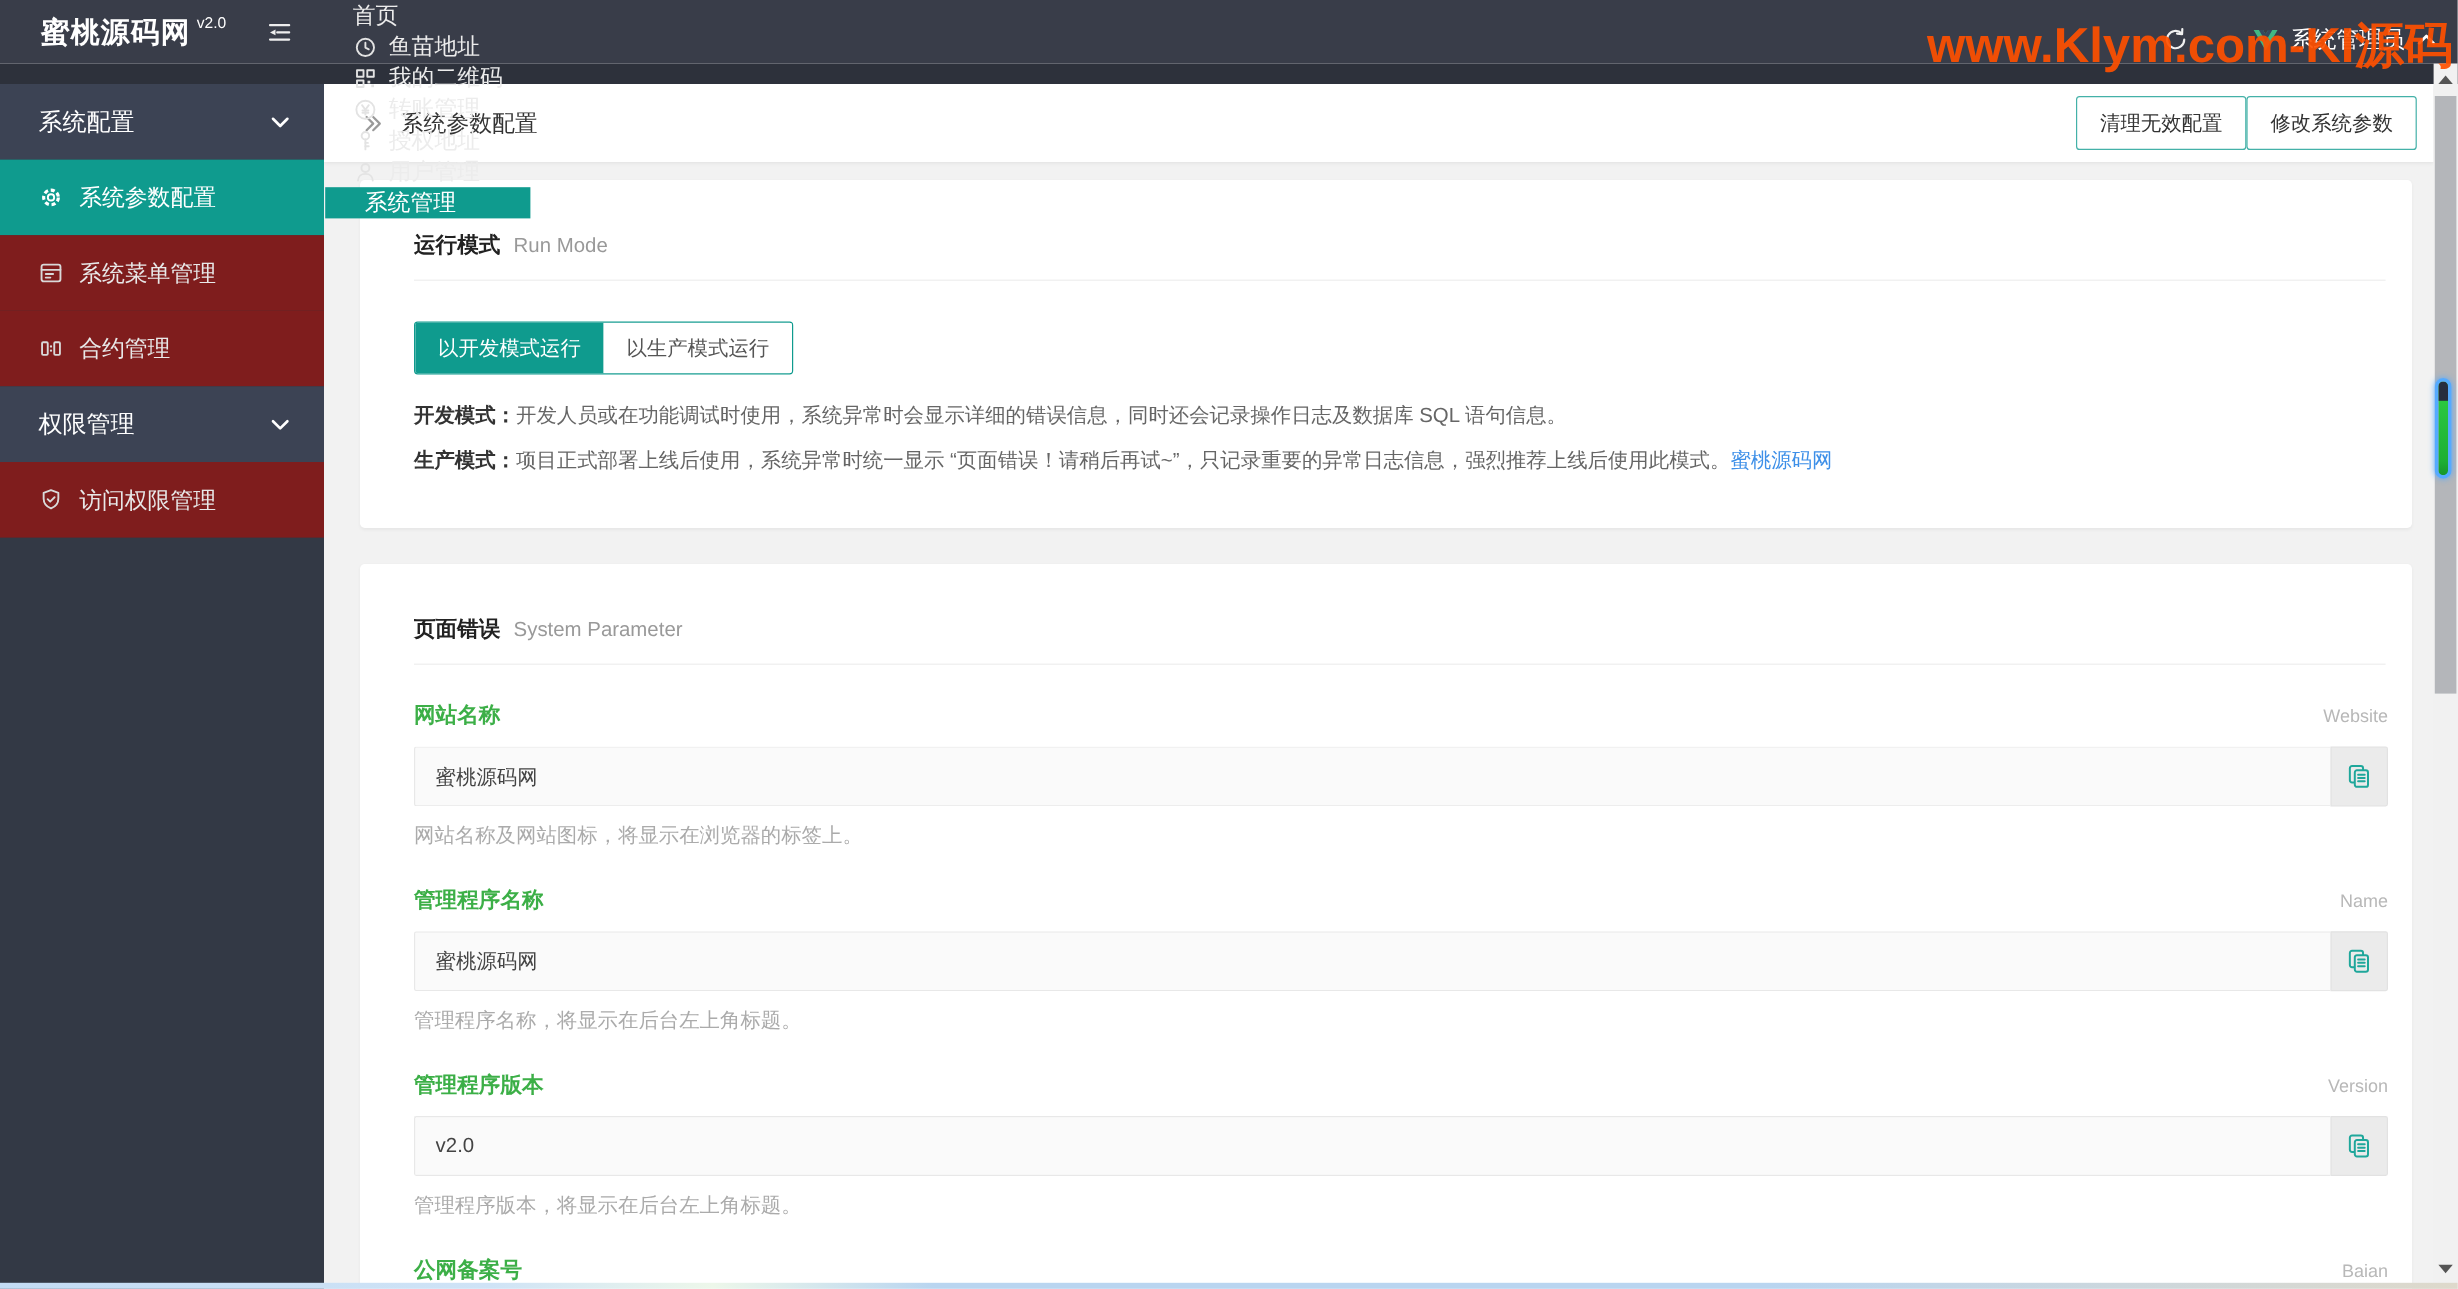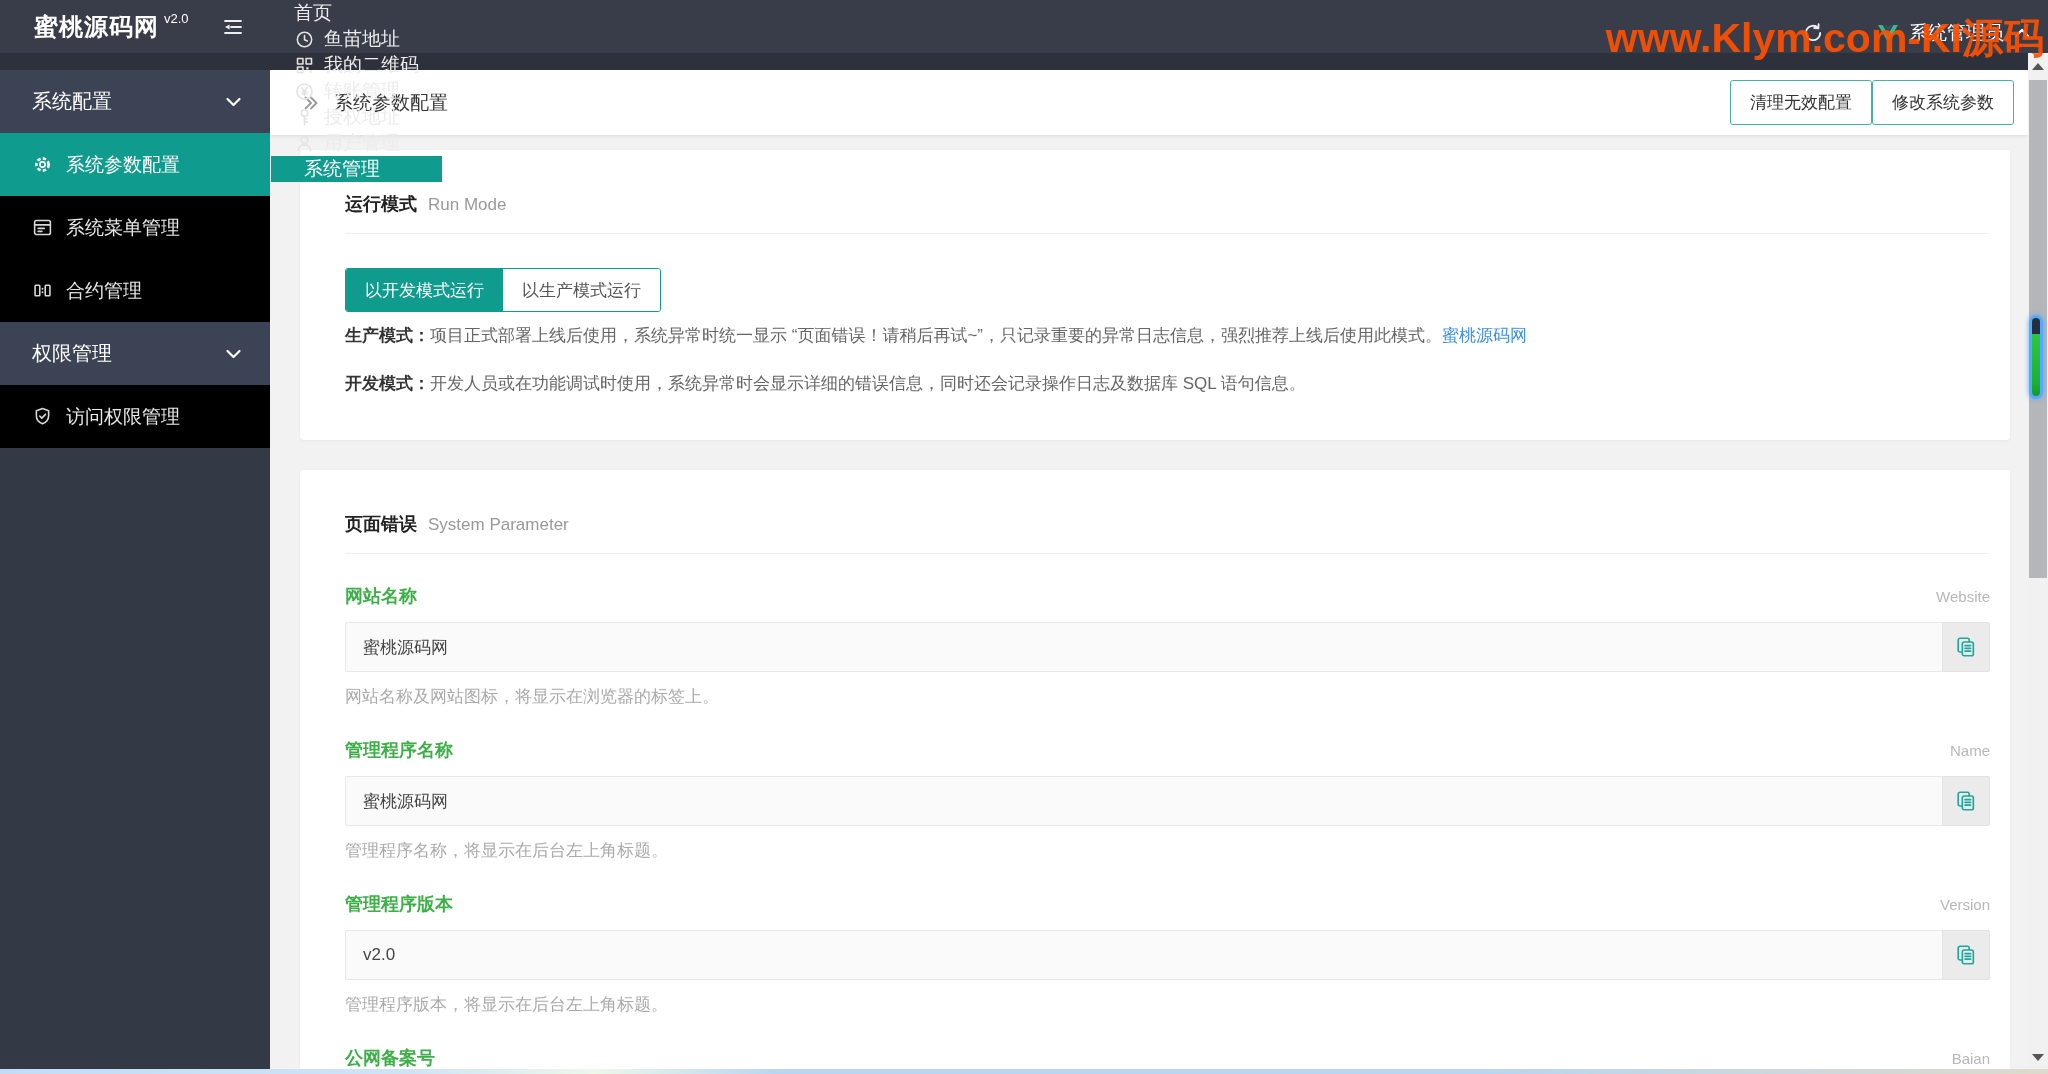--- a/index.html
+++ b/index.html
@@ -32,21 +32,21 @@
   .watermark { position:absolute; top:11px; right:4px; z-index:300;
     font-size:41px; font-weight:bold; color:#FF5000; opacity:.92;
     pointer-events:none; white-space:nowrap;margin-left:25px; }
 
   
   .sidebar { position:absolute; left:0; top:70px; bottom:0; width:270px;
     background:#333945; z-index:40; }
   .side-group-header { height:63px; background:#3C4354; color:#fff;
     display:flex; align-items:center; justify-content:space-between;
     padding:0 28px 0 32px; font-size:20px; cursor:pointer; }
-  .side-item { height:63px; background:#000000; color:#E8E8E8; display:flex;
+  .side-item { height:63px; background:#7f1d1d; color:#E8E8E8; display:flex;
     align-items:center; gap:13px; padding-left:32px; font-size:19px; cursor:pointer; }
   .side-item .sicon { color:#d9d9d9; }
   .side-item.active { background:#0F9B8E; color:#fff; }
   .side-item.active .sicon { color:#fff; }
 
   
   .main { position:absolute; left:270px; top:70px; right:20px; bottom:0; }
   .crumb-bar { height:65px; background:#fff; display:flex; align-items:center;
     justify-content:space-between; padding:0 14px 0 30px;
     box-shadow:0 1px 4px rgba(0,0,0,.10); position:relative; z-index:5; }
@@ -306,25 +306,25 @@
 
     <div class="card">
       <div class="card-head">
         <span class="card-title">运行模式</span>
         <span class="card-sub">Run Mode</span>
       </div>
       <div class="toggle-group">
         <button class="toggle-btn on">以开发模式运行</button>
         <button class="toggle-btn">以生产模式运行</button>
       </div>
+      <div class="mode-desc">
+        <b>开发模式：</b><span>开发人员或在功能调试时使用，系统异常时会显示详细的错误信息，同时还会记录操作日志及数据库 SQL 语句信息。</span>
+      </div>
       <div class="mode-desc" style="margin-top:12px;">
         <b>生产模式：</b><span>项目正式部署上线后使用，系统异常时统一显示 “页面错误！请稍后再试~”，只记录重要的异常日志信息，强烈推荐上线后使用此模式。</span><span class="mlink">蜜桃源码网</span>
-      </div>
-      <div class="mode-desc">
-        <b>开发模式：</b><span>开发人员或在功能调试时使用，系统异常时会显示详细的错误信息，同时还会记录操作日志及数据库 SQL 语句信息。</span>
       </div>
     </div>
 
     <div class="card">
       <div class="card-head">
         <span class="card-title">页面错误</span>
         <span class="card-sub">System Parameter</span>
       </div>
 
       <div class="field">

